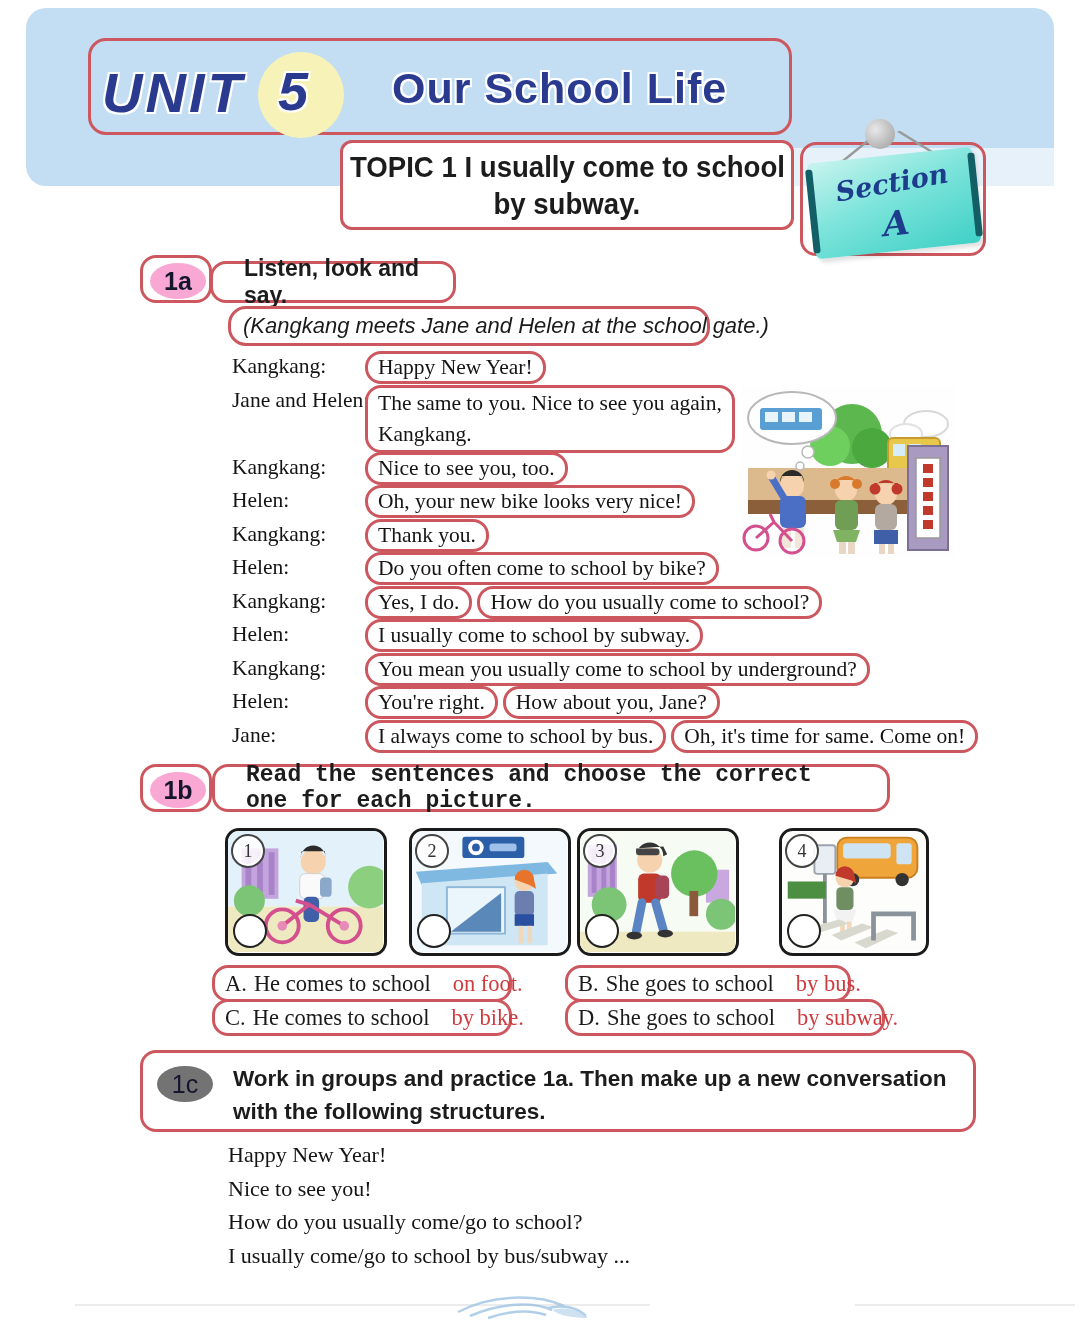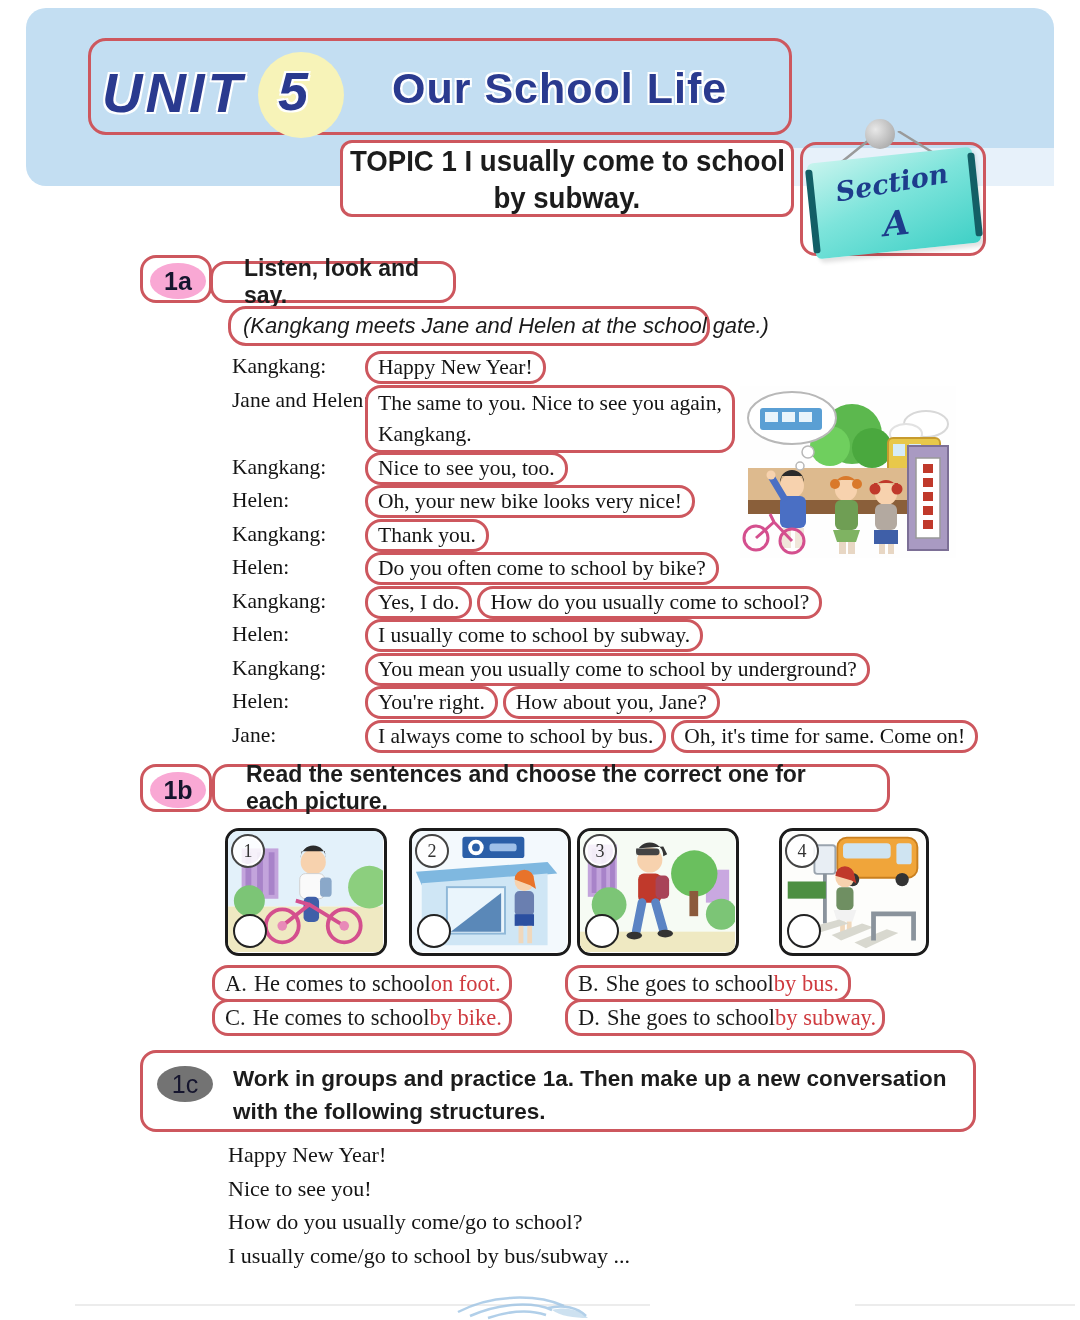--- a/index.html
+++ b/index.html
@@ -13,21 +13,21 @@
   .rbox{border:3px solid #cd575e;border-radius:14px;box-sizing:border-box;}
   .hdr-box{position:absolute;left:88px;top:38px;width:704px;height:97px;border-radius:18px;}
   .navy-display{color:#2a3a8f;font-weight:bold;
       text-shadow:2px 2px 0 rgba(255,255,255,.95),-2px -2px 0 rgba(255,255,255,.95),
                   2px -2px 0 rgba(255,255,255,.95),-2px 2px 0 rgba(255,255,255,.95);}
   .unit-word{position:absolute;left:102px;top:60px;font-size:56px;font-style:italic;letter-spacing:3px;}
   .unit-circle{position:absolute;left:258px;top:52px;width:86px;height:86px;border-radius:50%;background:#f7f3b8;}
   .unit-num{position:absolute;left:278px;top:60px;font-size:54px;font-style:italic;}
   .unit-title{position:absolute;left:392px;top:64px;font-size:43px;letter-spacing:1px;}
 
-  .topic-box{position:absolute;left:340px;top:140px;width:454px;height:77px;background:#fff;
+  .topic-box{position:absolute;left:340px;top:140px;width:454px;height:90px;background:#fff;
              display:flex;flex-direction:column;justify-content:center;align-items:center;border-radius:12px;}
   .topic-line{font-weight:bold;color:#1c1c1c;font-size:30px;transform:scaleX(.92);white-space:nowrap;line-height:37px;}
 
   
   .signwrap{position:absolute;left:800px;top:142px;width:186px;height:114px;border-radius:16px;}
   .sign-pin{position:absolute;left:62px;top:-26px;width:30px;height:30px;border-radius:50%;
             background:radial-gradient(circle at 35% 35%,#e8e8e8,#9c9c9c);}
   .sign-str{position:absolute;left:0;top:-14px;width:186px;height:40px;}
   .sign{position:absolute;left:8px;top:10px;width:166px;height:96px;transform:rotate(-6deg);
         background:linear-gradient(160deg,#c8f4ee 0%,#7de4db 45%,#3fd0c6 100%);
@@ -64,21 +64,21 @@
   
   .pic{position:absolute;top:828px;width:162px;height:128px;border:3.5px solid #1b1b1b;border-radius:14px;
        box-sizing:border-box;overflow:hidden;background:#fff;}
   .pic-num{position:absolute;left:3px;top:3px;width:30px;height:30px;border:2px solid #444;border-radius:50%;
            background:rgba(255,255,255,.85);display:flex;align-items:center;justify-content:center;
            font-family:"Liberation Serif",serif;font-size:18px;color:#333;box-shadow:inset 0 0 0 2px #fff;z-index:2;}
   .ans-circle{position:absolute;left:5px;bottom:5px;width:30px;height:30px;border:2.5px solid #222;
               border-radius:50%;background:#fff;z-index:2;}
   .opt-box{position:absolute;height:37px;border-radius:16px;display:flex;align-items:center;padding:0 10px;
            font-family:"Liberation Serif",serif;font-size:22.5px;color:#1a1a1a;white-space:nowrap;}
-  .opt-box .hl{color:#cf3a3f;margin-left:0;}
+  .opt-box .hl{color:#cf3a3f;margin-left:22px;}
   .opt-box .txt{margin-left:7px;}
 
   
   .c-box{position:absolute;left:140px;top:1050px;width:836px;height:82px;border-radius:16px;}
   .c-badge{position:absolute;left:14px;top:13px;width:56px;height:36px;background:#737373;border-radius:50%;
            display:flex;align-items:center;justify-content:center;font-weight:normal;font-size:25px;color:#15152e;}
   .c-text{position:absolute;left:90px;top:9px;width:738px;font-weight:bold;font-size:22.5px;
           color:#1c1c1c;line-height:33px;}
   .structures{position:absolute;left:228px;top:1142px;font-family:"Liberation Serif",serif;font-size:22px;color:#141414;}
   .structures div{height:33.5px;}
@@ -266,21 +266,21 @@
     <g stroke="#d44f8e" stroke-width="3" fill="none">
       <circle cx="16" cy="152" r="12"></circle>
         <circle cx="52" cy="155" r="12"></circle>
       <path d="M16 152 L34 136 L52 155 M34 136 L30 128"></path>
     </g>
   </svg>
 
   <div class="rbox badge-box" style="left:140px;top:764px;">
     <div class="badge">1b</div>
   </div>
-  <div class="rbox head-box" style="left:212px;top:764px;width:678px;height:48px;">
+  <div class="rbox head-box" style="left:212px;top:764px;width:678px;height:48px;font-family:Liberation Mono, monospace;">
     <span class="head-text">Read the sentences and choose the correct one for each picture.</span>
   </div>
 
   <div class="pic" style="left:225px;">
     <div class="pic-num">1</div>
     <div class="ans-circle"></div>
     <svg viewBox="0 0 160 125" width="155" height="121">
       <rect width="160" height="78" fill="#e3f1fa"></rect>
         <rect y="78" width="160" height="47" fill="#efe9c2"></rect>
       <rect x="14" y="18" width="38" height="52" fill="#c3a4dc"></rect>

